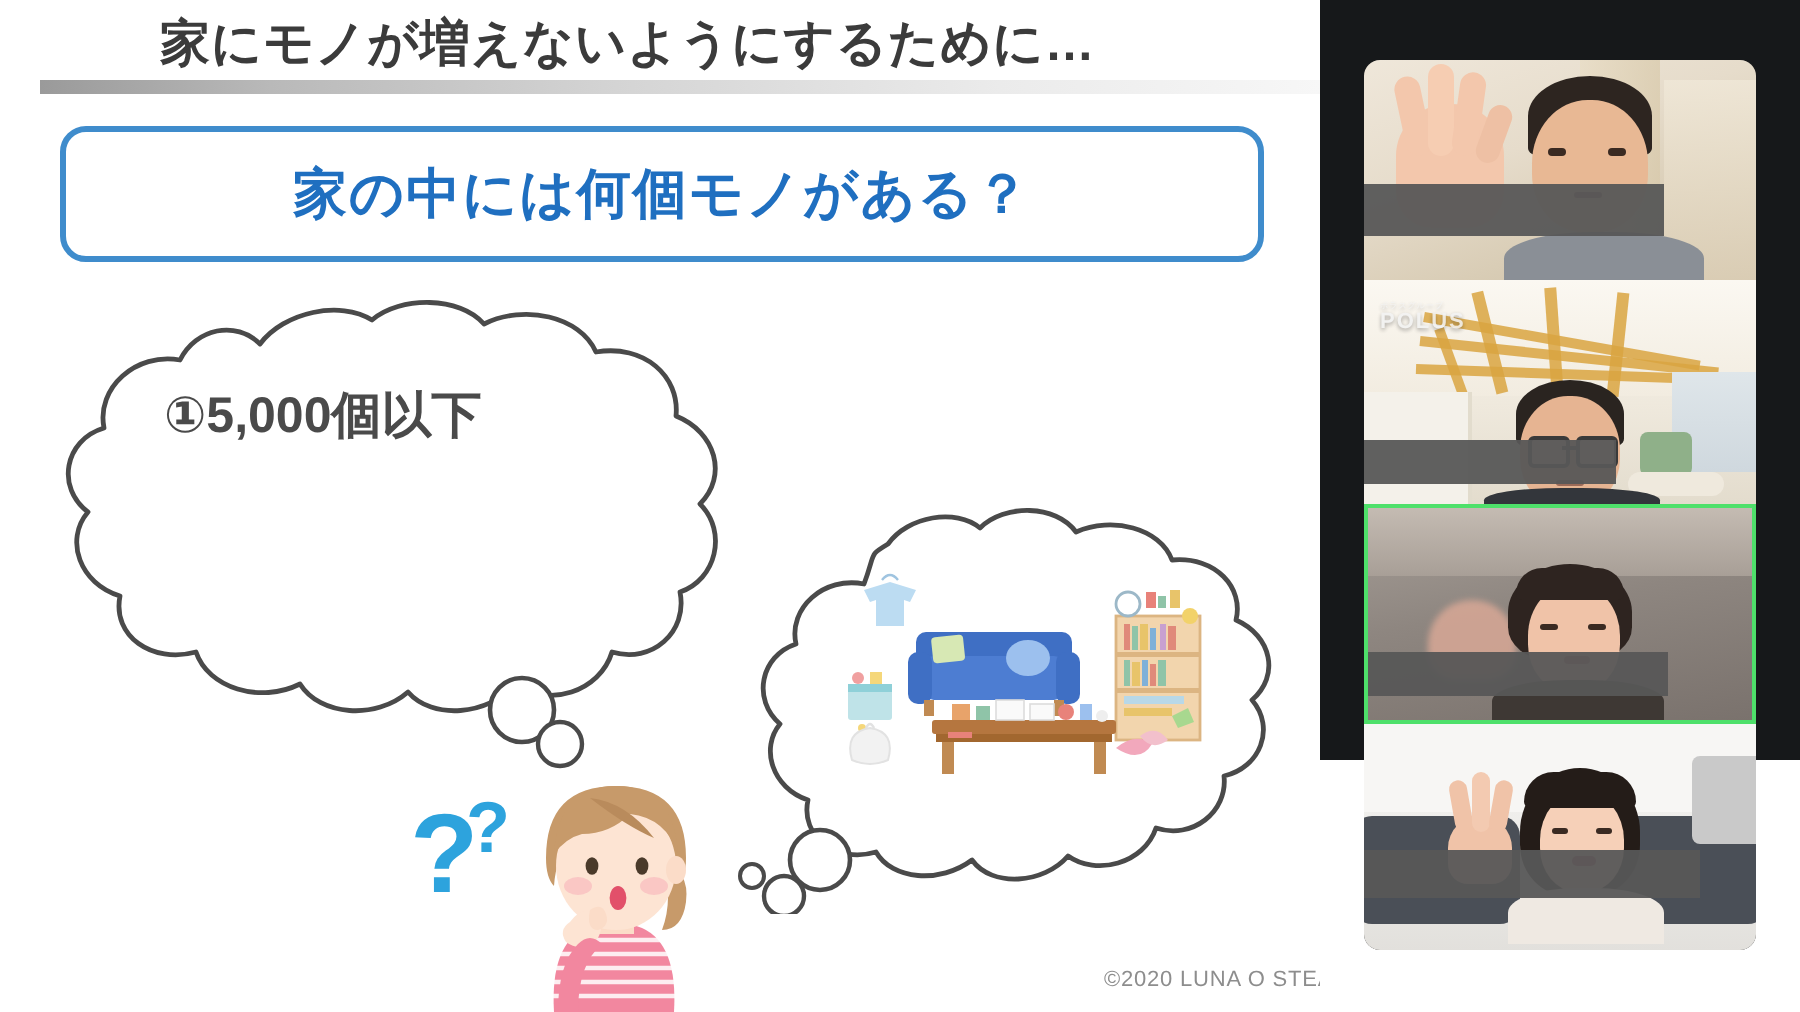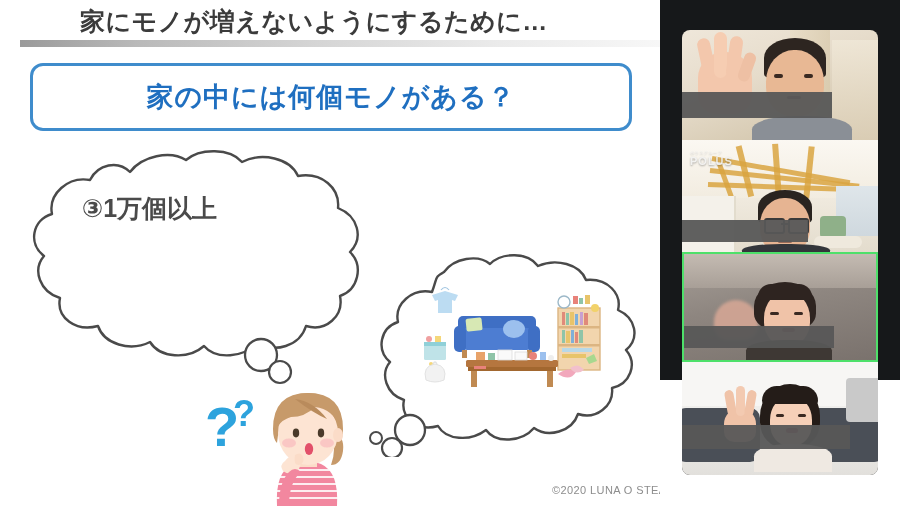--- a/index.html
+++ b/index.html
@@ -113,21 +113,21 @@
                C304 22 322 38 320 58 C340 66 346 88 332 102 C346 116 340 140 322 146
                C326 166 308 182 288 176 C282 196 256 204 240 192 C226 208 198 210 186 196
                C170 210 142 208 132 192 C112 202 86 194 80 176 C58 182 38 168 42 148
                C22 142 14 120 26 106 C10 94 14 70 34 64 C30 44 50 26 72 30
                C80 14 100 10 112 22 Z" fill="#ffffff" stroke="#4a4a4a" stroke-width="2.4" stroke-linejoin="round"></path>
       <circle cx="243" cy="205" r="16" fill="#fff" stroke="#4a4a4a" stroke-width="2.3"></circle>
       <circle cx="262" cy="222" r="11" fill="#fff" stroke="#4a4a4a" stroke-width="2.2"></circle>
     </svg>
 
     <div id="options">
-      <div>③1万個以上</div>
+      <div>①5,000個以下</div>
     </div>
 
     <svg class="cloud-svg" id="cloud-right" width="290" height="205" viewBox="0 0 290 205">
       <path d="M96 20 C106 6 130 2 142 12 C154 0 180 0 190 14 C208 6 232 12 238 28
                C260 26 274 42 270 58 C288 66 292 86 278 98 C290 112 282 132 264 136
                C266 154 248 168 230 162 C224 180 200 186 186 176 C174 190 148 192 138 178
                C122 190 98 188 90 174 C70 180 52 166 56 148 C38 142 32 122 42 110
                C28 98 32 76 50 70 C46 52 64 36 84 40 C90 24 86 26 96 20 Z" fill="#ffffff" stroke="#4a4a4a" stroke-width="2.4" stroke-linejoin="round"></path>
       <circle cx="62" cy="178" r="15" fill="#fff" stroke="#4a4a4a" stroke-width="2.3"></circle>
       <circle cx="44" cy="196" r="10" fill="#fff" stroke="#4a4a4a" stroke-width="2.2"></circle>

